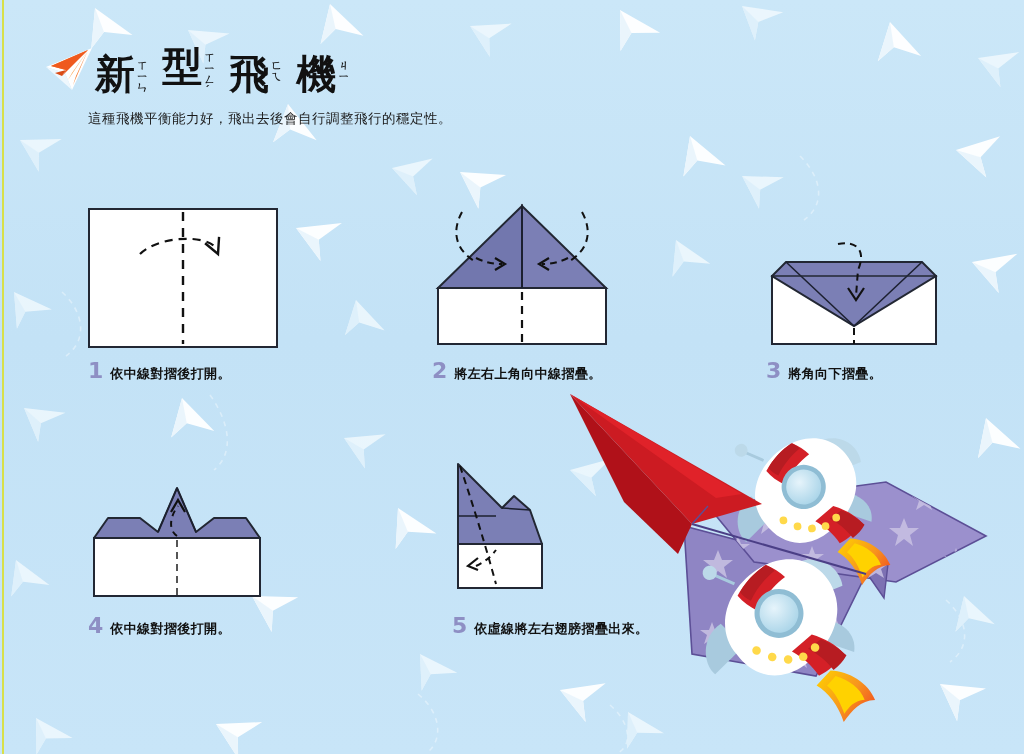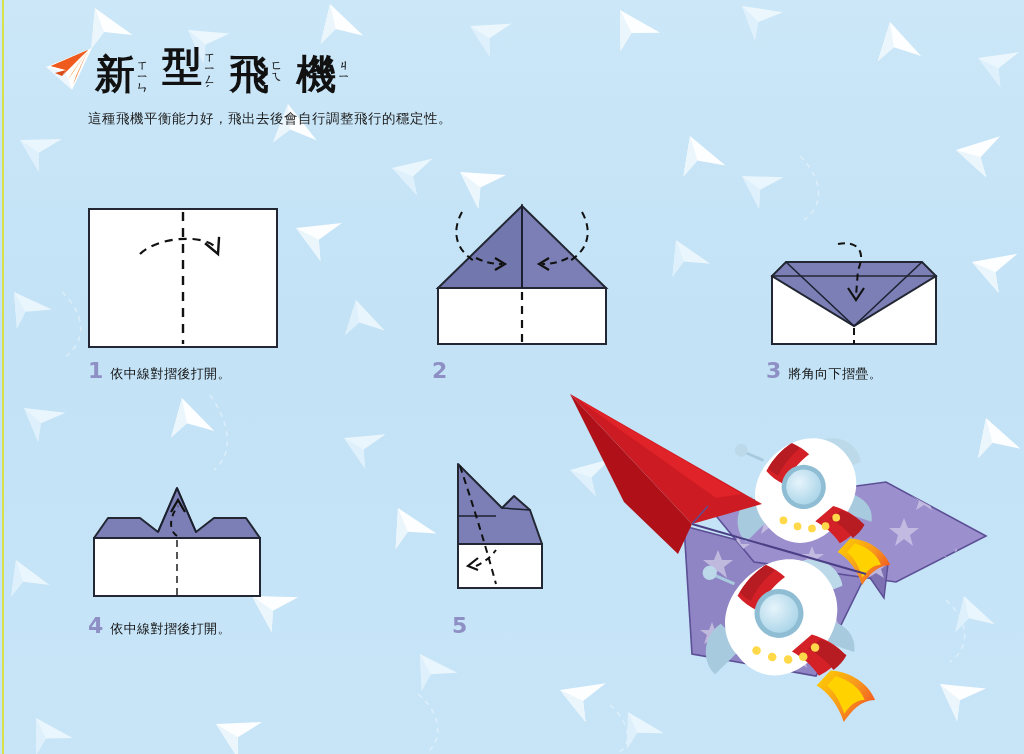--- a/index.html
+++ b/index.html
@@ -29,21 +29,21 @@
   .ti-zhuyin span{display:block;height:11px;}
   .subtitle{position:absolute;left:88px;top:110px;font-size:13.5px;color:#1b1b1b;
     font-family:Liberation Mono, monospace;letter-spacing:.5px;}
 
   
   .step{position:absolute;}
   .caption{position:absolute;display:flex;align-items:baseline;}
   .caption .num{font-family:"DejaVu Sans","Liberation Sans",sans-serif;
     font-size:22px;font-weight:700;color:#8e8fc4;margin-right:7px;line-height:22px;}
   .caption .txt{font-size:13px;color:#111;font-family:"DejaVu Sans","Liberation Sans",sans-serif;
-    line-height:22px;letter-spacing:.4px;}
+    line-height:22px;letter-spacing:.4px;font-weight:bold;}
 
   svg{display:block;overflow:visible;}
 </style>
 </head>
 <body>
 
 <div id="page">
 
   <div class="bg-sky"></div>
   <div class="edge-left"></div>
@@ -188,20 +188,21 @@
       <path d="M30,12 C18,34 26,52 44,62" fill="none" stroke="#111" stroke-width="2" stroke-dasharray="7 5"></path>
       <path d="M44,58 C52,62 60,64 70,64" fill="none" stroke="#111" stroke-width="2" stroke-dasharray="7 5"></path>
       <path d="M63,58 L73,64 L63,70" fill="none" stroke="#111" stroke-width="2.2"></path>
       <path d="M150,12 C162,34 154,52 136,62" fill="none" stroke="#111" stroke-width="2" stroke-dasharray="7 5"></path>
       <path d="M136,58 C128,62 120,64 110,64" fill="none" stroke="#111" stroke-width="2" stroke-dasharray="7 5"></path>
       <path d="M117,58 L107,64 L117,70" fill="none" stroke="#111" stroke-width="2.2"></path>
     </svg>
   </div>
   <div class="caption" style="left:432px;top:360px;">
     <span class="num">2</span>
+    <span class="txt">將左右上角向中線摺疊。</span>
   </div>
 
   <div class="step" style="left:766px;top:240px;">
     <svg width="176" height="110" viewBox="0 0 176 110">
       <rect x="6" y="36" width="164" height="68" fill="#ffffff" stroke="#222733" stroke-width="2"></rect>
       <polygon points="20,22 156,22 170,36 88,86 6,36" fill="#7b7fb5" stroke="#222733" stroke-width="2"></polygon>
       <line x1="20" y1="22" x2="88" y2="86" stroke="#1c2030" stroke-width="1.6"></line>
       <line x1="156" y1="22" x2="88" y2="86" stroke="#1c2030" stroke-width="1.6"></line>
       <line x1="6" y1="36" x2="170" y2="36" stroke="#222733" stroke-width="1.6"></line>
       <line x1="88" y1="88" x2="88" y2="104" stroke="#111" stroke-width="2" stroke-dasharray="7 5"></line>
@@ -238,20 +239,21 @@
       <line x1="6" y1="56" x2="44" y2="56" stroke="#1c2030" stroke-width="1.4"></line>
       <line x1="6" y1="84" x2="90" y2="84" stroke="#222733" stroke-width="1.6"></line>
       <line x1="50" y1="48" x2="78" y2="50" stroke="#1c2030" stroke-width="1.4"></line>
       <path d="M8,6 C20,42 32,80 44,124" fill="none" stroke="#111" stroke-width="2" stroke-dasharray="7 5"></path>
       <path d="M24,106 C32,102 38,98 44,90" fill="none" stroke="#111" stroke-width="2" stroke-dasharray="6 5"></path>
       <path d="M26,98 L16,106 L26,110" fill="none" stroke="#111" stroke-width="2.2"></path>
     </svg>
   </div>
   <div class="caption" style="left:452px;top:615px;">
     <span class="num">5</span>
+    <span class="txt">依虛線將左右翅膀摺疊出來。</span>
   </div>
 
   <div style="position:absolute;left:566px;top:386px;">
     <svg width="440" height="310" viewBox="0 0 440 310">
       <defs>
         <clipPath id="wingTop">
           <polygon points="142,120 320,96 420,150 330,196 188,176"></polygon>
         </clipPath>
         <clipPath id="wingBottom">
           <polygon points="118,140 300,188 250,290 126,268"></polygon>

